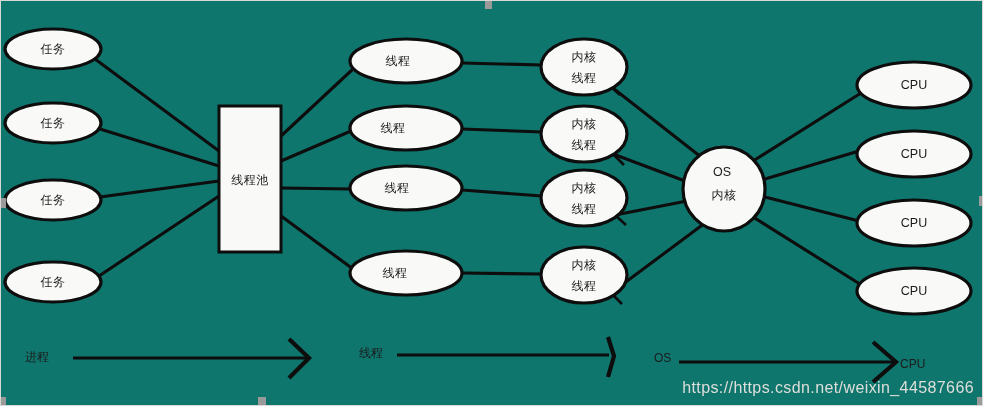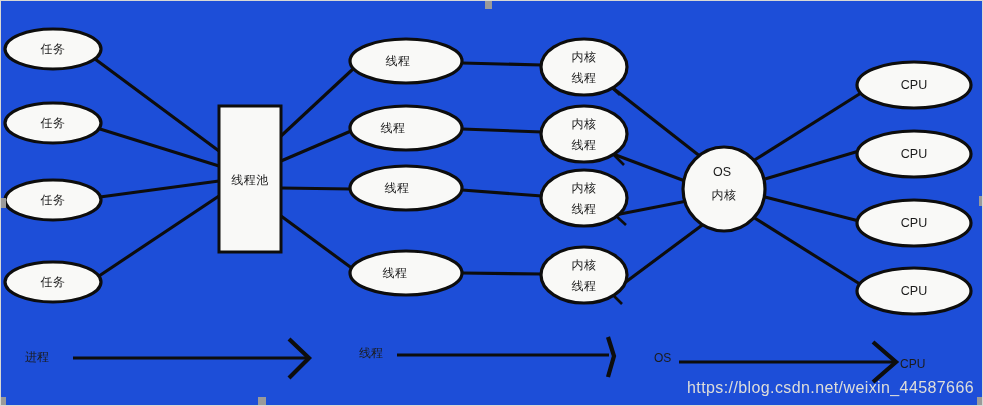--- a/index.html
+++ b/index.html
@@ -5,21 +5,21 @@
   html, body {
     margin: 0;
     padding: 0;
     background: #ffffff;
     font-family: "Liberation Sans", sans-serif;
   }
   #canvas {
     position: relative;
     width: 983px;
     height: 406px;
-    background: #1d4ed8;
+    background: #0f766e;
     box-sizing: border-box;
     border: 1px solid #d8d8d4;
     overflow: hidden;
   }
   #diagram-svg {
     position: absolute;
     left: 0;
     top: 0;
     width: 983px;
     height: 406px;
@@ -261,21 +261,21 @@
       </g>
 
       <g>
         <text class="legend-label" x="899" y="364">CPU</text>
       </g>
 
     </g>
 
   </svg>
 
-  <div class="watermark">https://blog.csdn.net/weixin_44587666</div>
+  <div class="watermark">https://https.csdn.net/weixin_44587666</div>
 
   <div class="handle h-top"></div>
   <div class="handle h-left"></div>
   <div class="handle h-right"></div>
   <div class="handle h-bl"></div>
   <div class="handle h-bc"></div>
   <div class="handle h-br"></div>
 
 </div>
 

